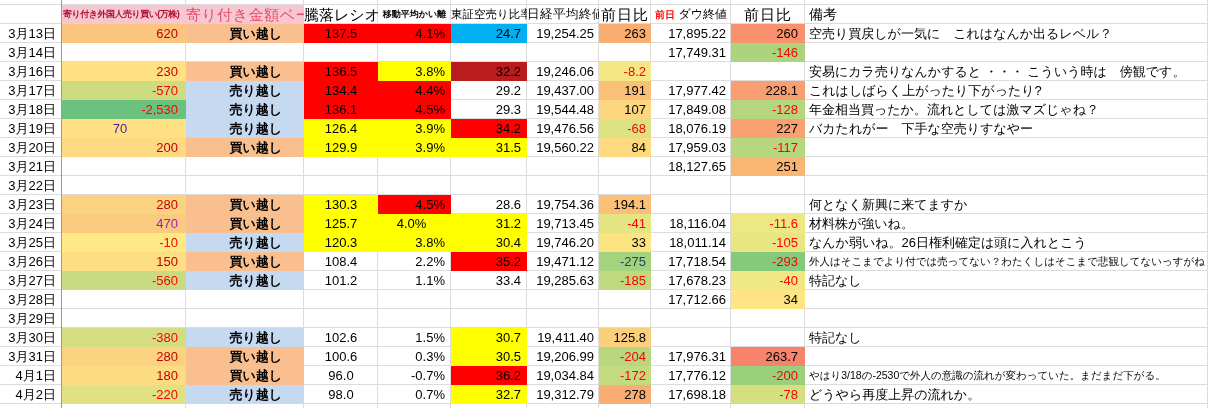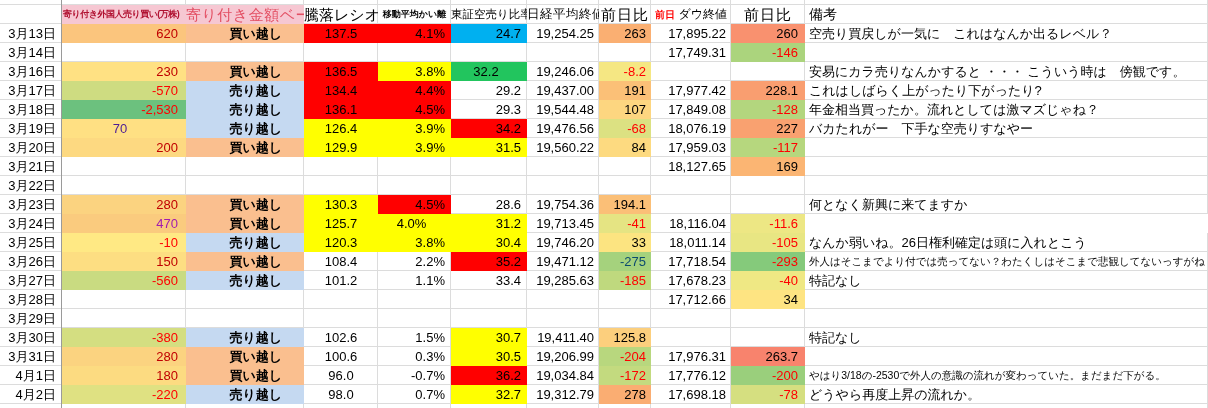--- a/index.html
+++ b/index.html
@@ -121,21 +121,21 @@
         <div class="cell c-i">17,749.31</div>
         <div class="cell c-j filled" style="background: rgb(171, 212, 125); color: rgb(255, 0, 0);">-146</div>
         <div class="cell c-k"></div>
       </div>
       <div class="row">
         <div class="cell c-date">3月16日</div>
         <div class="cell c-b filled" style="background: rgb(255, 225, 131); color: rgb(192, 0, 0);">230</div>
         <div class="cell c-c filled" style="background: rgb(250, 191, 143);">買い越し</div>
         <div class="cell c-d filled" style="background: rgb(255, 0, 0);">136.5</div>
         <div class="cell c-e filled" style="background: rgb(255, 255, 0);">3.8%</div>
-        <div class="cell c-f filled" style="background: #22c55e; text-align: center;">32.2</div>
+        <div class="cell c-f filled" style="background: #b91c1c;">32.2</div>
         <div class="cell c-g">19,246.06</div>
         <div class="cell c-h filled" style="background: rgb(245, 231, 131); color: rgb(255, 0, 0);">-8.2</div>
         <div class="cell c-i"></div>
         <div class="cell c-j"></div>
         <div class="cell c-k">安易にカラ売りなんかすると ・・・ こういう時は　傍観です。</div>
       </div>
       <div class="row">
         <div class="cell c-date">3月17日</div>
         <div class="cell c-b filled" style="background: rgb(206, 220, 129); color: rgb(255, 0, 0);">-570</div>
         <div class="cell c-c filled" style="background: rgb(197, 217, 241);">売り越し</div>
@@ -190,21 +190,21 @@
       <div class="row">
         <div class="cell c-date">3月21日</div>
         <div class="cell c-b"></div>
         <div class="cell c-c"></div>
         <div class="cell c-d"></div>
         <div class="cell c-e"></div>
         <div class="cell c-f"></div>
         <div class="cell c-g"></div>
         <div class="cell c-h"></div>
         <div class="cell c-i">18,127.65</div>
-        <div class="cell c-j filled" style="background: rgb(251, 181, 115);">169</div>
+        <div class="cell c-j filled" style="background: rgb(251, 181, 115);">251</div>
         <div class="cell c-k"></div>
       </div>
       <div class="row">
         <div class="cell c-date">3月22日</div>
         <div class="cell c-b"></div>
         <div class="cell c-c"></div>
         <div class="cell c-d"></div>
         <div class="cell c-e"></div>
         <div class="cell c-f"></div>
         <div class="cell c-g"></div>
@@ -230,20 +230,21 @@
         <div class="cell c-date">3月24日</div>
         <div class="cell c-b filled" style="background: rgb(250, 203, 126); color: #a21caf;">470</div>
         <div class="cell c-c filled" style="background: rgb(250, 191, 143);">買い越し</div>
         <div class="cell c-d filled" style="background: rgb(255, 255, 0);">125.7</div>
         <div class="cell c-e filled" style="background: rgb(255, 255, 0); text-align: center;">4.0%</div>
         <div class="cell c-f filled" style="background: rgb(255, 255, 0);">31.2</div>
         <div class="cell c-g">19,713.45</div>
         <div class="cell c-h filled" style="background: rgb(229, 228, 131); color: rgb(255, 0, 0);">-41</div>
         <div class="cell c-i">18,116.04</div>
         <div class="cell c-j filled" style="background: rgb(237, 231, 132); color: rgb(255, 0, 0);">-11.6</div>
+        <div class="cell c-k">材料株が強いね。</div>
       </div>
       <div class="row">
         <div class="cell c-date">3月25日</div>
         <div class="cell c-b filled" style="background: rgb(255, 233, 132); color: rgb(255, 0, 0);">-10</div>
         <div class="cell c-c filled" style="background: rgb(197, 217, 241);">売り越し</div>
         <div class="cell c-d filled" style="background: rgb(255, 255, 0);">120.3</div>
         <div class="cell c-e filled" style="background: rgb(255, 255, 0);">3.8%</div>
         <div class="cell c-f filled" style="background: rgb(255, 255, 0);">30.4</div>
         <div class="cell c-g">19,746.20</div>
         <div class="cell c-h filled" style="background: rgb(252, 228, 129);">33</div>

